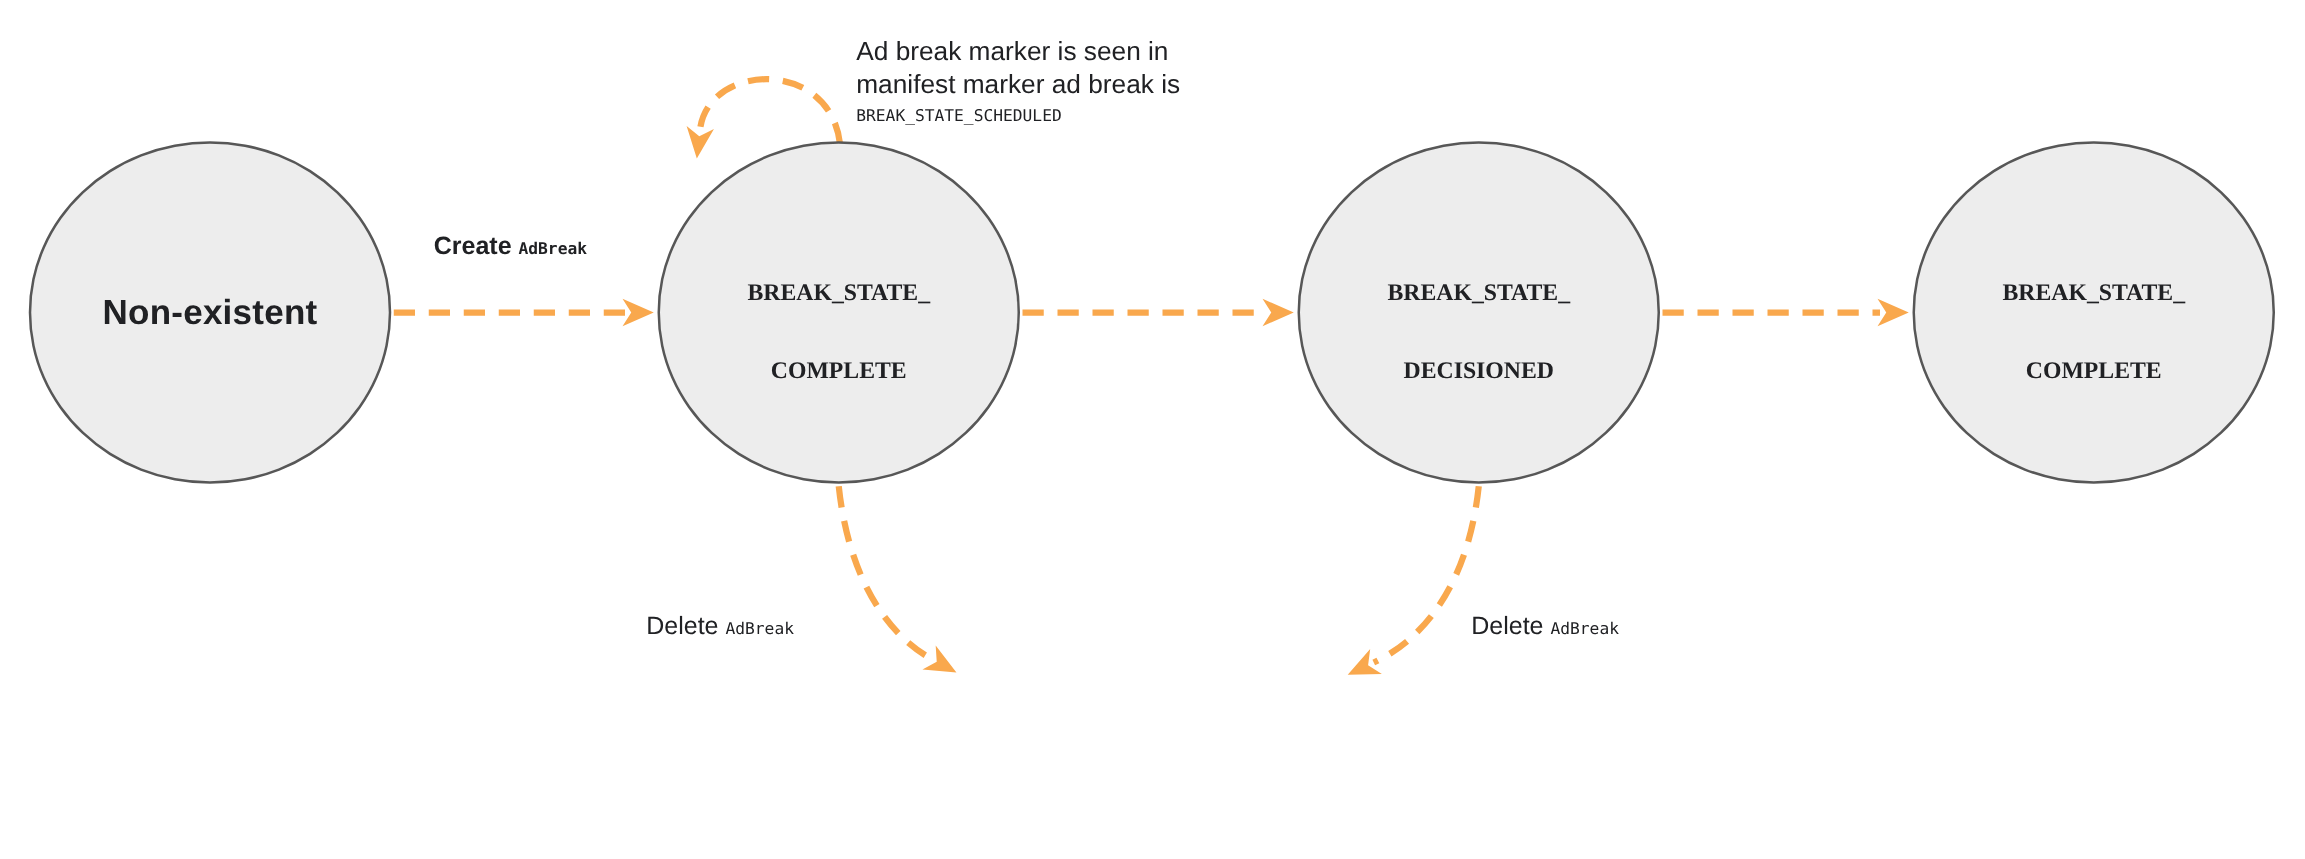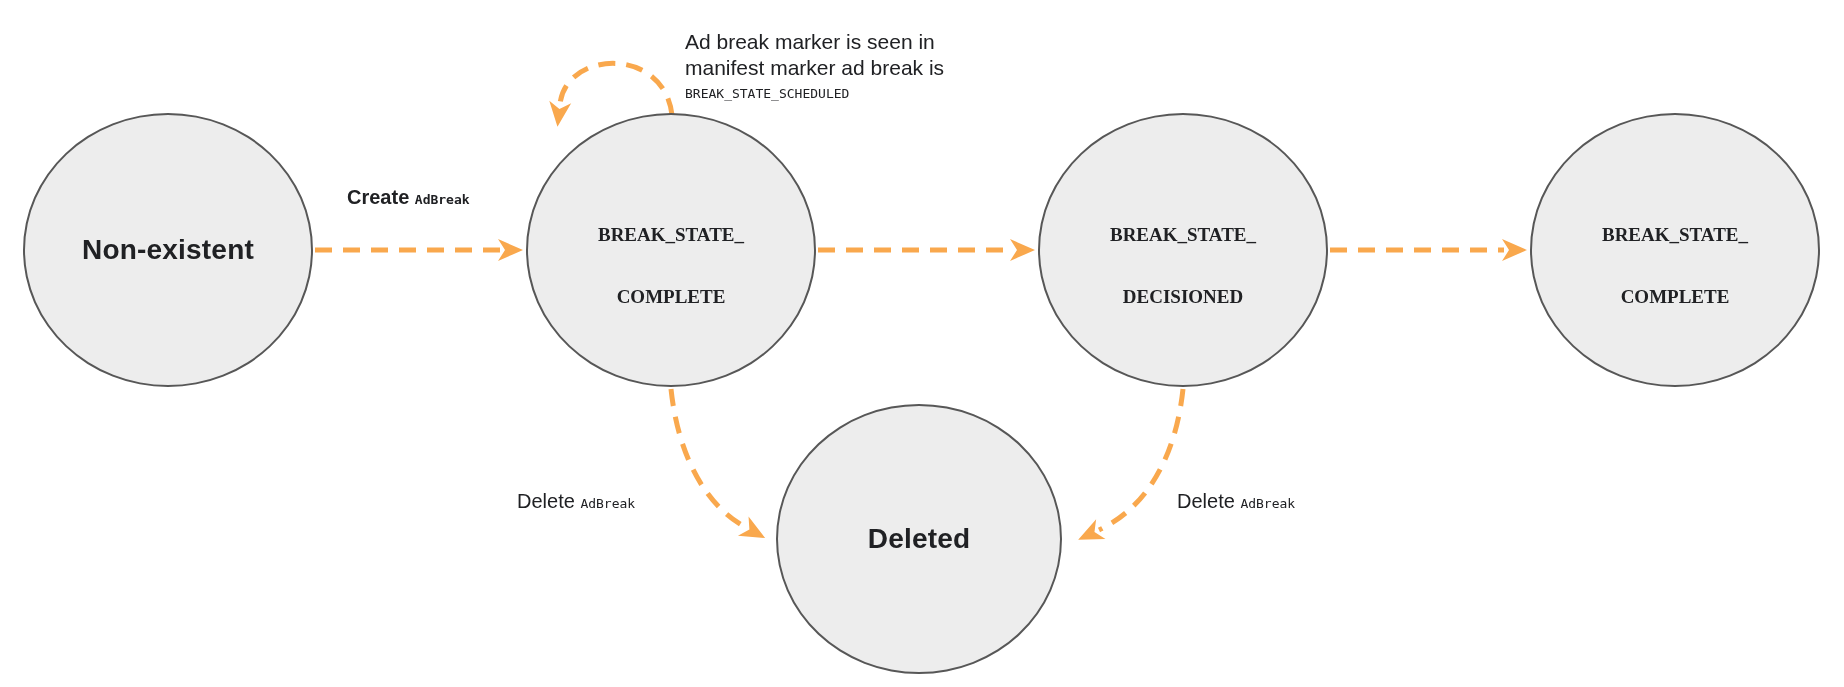--- a/index.html
+++ b/index.html
@@ -51,23 +51,20 @@
   <div class="node" style="left:1038px;top:113px;width:290px;height:274px;">
     <div class="state-mono">BREAK_STATE_</div>
     <div class="state-mono">DECISIONED</div>
   </div>
 
   <div class="node" style="left:1530px;top:113px;width:290px;height:274px;">
     <div class="state-mono">BREAK_STATE_</div>
     <div class="state-mono">COMPLETE</div>
   </div>
 
-  <div class="node" style="left:776px;top:404px;width:286px;height:270px;">
-    <div class="state-sans">Deleted</div>
-  </div>
 
   <div class="edge-label" style="left:347px;top:184px;font-weight:bold;">
     <span>Create </span><span class="code">AdBreak</span>
   </div>
 
   <div class="edge-label" style="left:685px;top:29px;font-size:21px;">
     <div>Ad break marker is seen in</div>
     <div>manifest marker ad break is</div>
     <div class="code">BREAK_STATE_SCHEDULED</div>
   </div>

